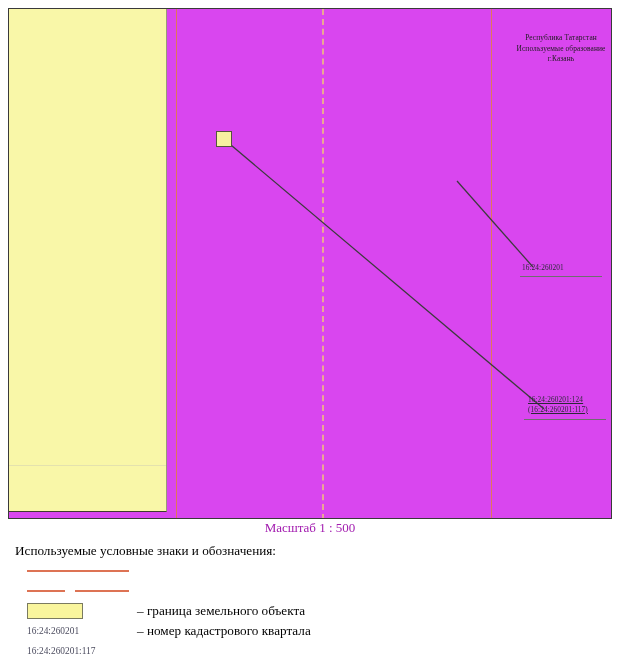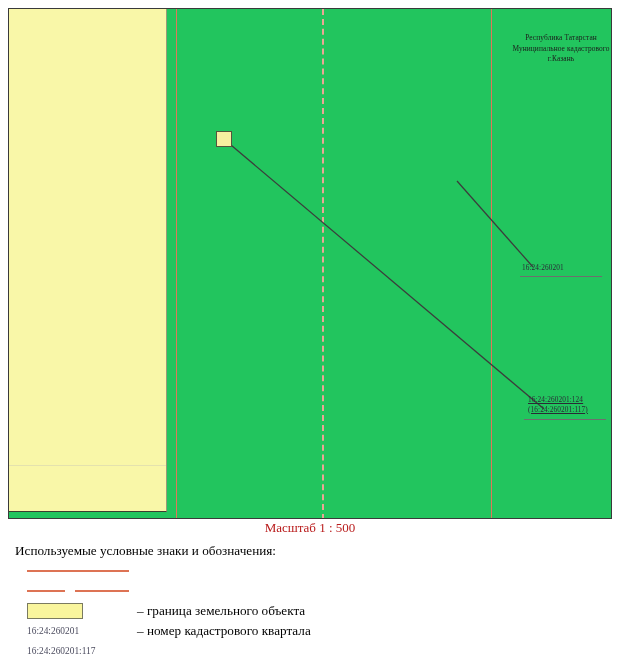--- a/index.html
+++ b/index.html
@@ -17,21 +17,21 @@
   }
 
   
   #map-frame {
     position: absolute;
     left: 8px;
     top: 8px;
     width: 604px;
     height: 511px;
     border: 1.3px solid #3a3a3a;
-    background: #22c55e;
+    background: #d946ef;
     box-sizing: border-box;
     overflow: hidden;
   }
 
   
   #parcel-polygon {
     position: absolute;
     left: 0px;
     top: 0px;
     width: 158px;
@@ -120,21 +120,21 @@
 
   
   #scale-caption {
     position: absolute;
     left: 8px;
     top: 519px;
     width: 604px;
     text-align: center;
     font-size: 13px;
     line-height: 18px;
-    color: #b91c1c;
+    color: #a21caf;
   }
 
   
   #legend {
     position: absolute;
     left: 15px;
     top: 542px;
     width: 613px;
   }
   #legend-title {
@@ -225,21 +225,21 @@
 
   <svg class="leader-line" width="604" height="511" style="left:0; top:0;">
     <line x1="216" y1="131" x2="535" y2="400" stroke="#3c3c3c" stroke-width="1.25"></line>
     <line x1="448" y1="172" x2="524" y2="258" stroke="#3c3c3c" stroke-width="1.25"></line>
   </svg>
 
   <div id="point-marker"></div>
 
   <div id="region-caption">
     <div>Республика Татарстан</div>
-    <div>Муниципальное кадастрового</div>
+    <div>Используемые образование</div>
     <div>г.Казань</div>
   </div>
 
   <div class="cad-label" id="cad-label-quarter">16:24:260201</div>
   <div class="cad-underline" id="cad-underline-quarter"></div>
 
   <div class="cad-label" id="cad-label-parcel">
     <div>16:24:260201:124</div>
     <div>(16:24:260201:117)</div>
   </div>

